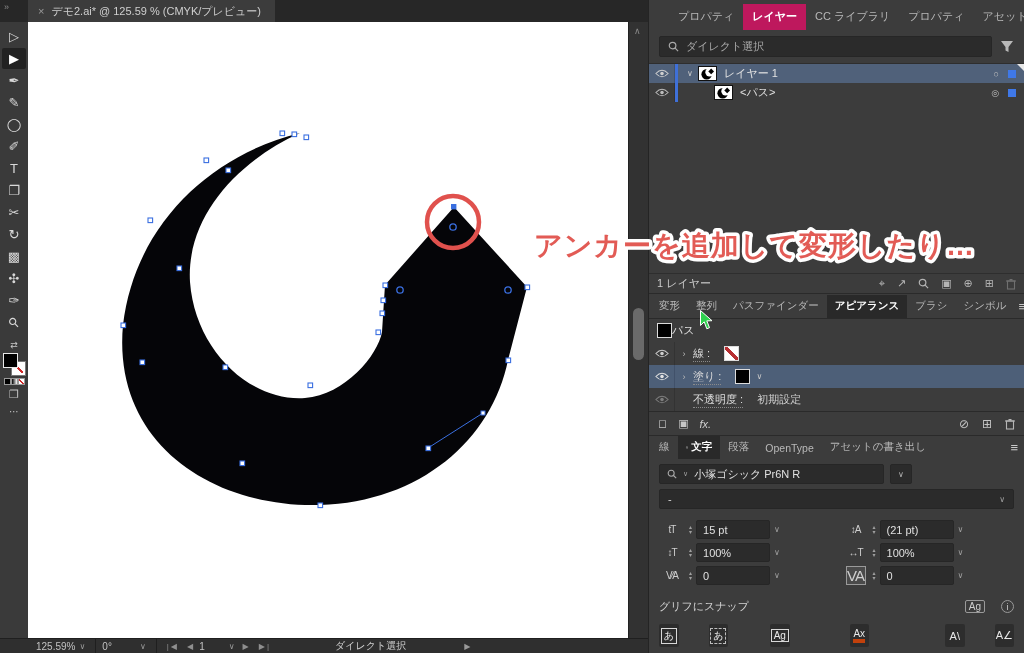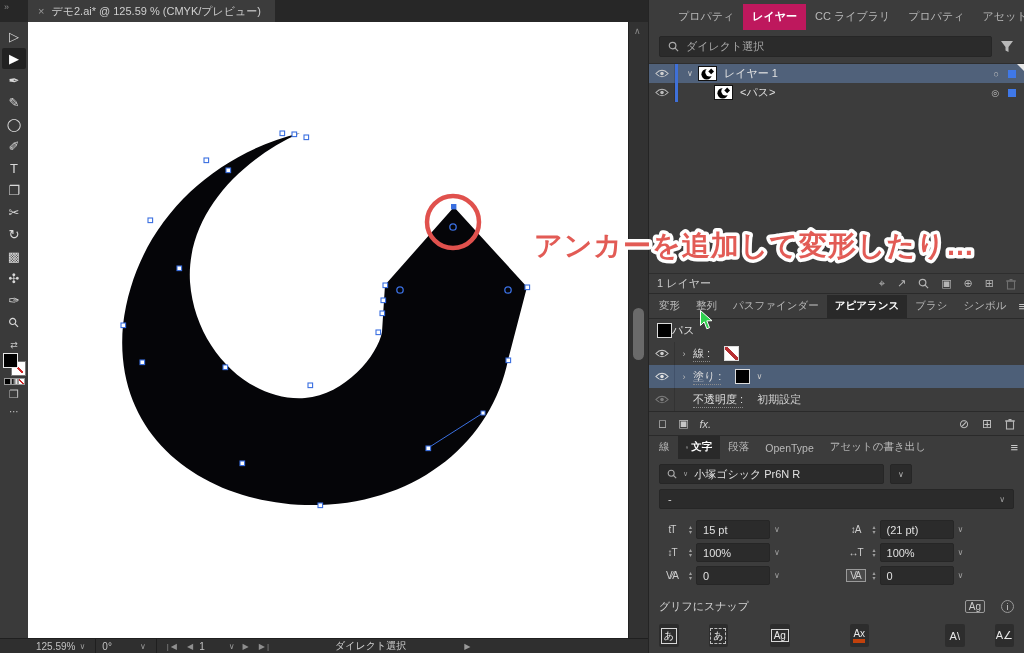--- a/index.html
+++ b/index.html
@@ -117,21 +117,21 @@
   .ddbtn { width:22px; height:20px; background:#2b2b2b; border:1px solid #262626; border-radius:2px;
            color:#b5b5b5; font-size:8px; display:flex; align-items:center; justify-content:center; }
   .stylerow { display:flex; align-items:center; padding:3px 10px 4px; }
   .stylebox { flex:1; background:#2b2b2b; border:1px solid #262626; border-radius:2px; height:20px;
               display:flex; align-items:center; padding:0 8px; color:#d8d8d8; }
   .stylebox .dd { margin-left:auto; font-size:8px; color:#a0a0a0; }
 
   .chargrid { display:grid; grid-template-columns:1fr 1fr; gap:2px 12px; padding:6px 10px 4px; }
   .stepfield { display:flex; align-items:center; height:21px; gap:4px; }
   .sticon { width:26px; color:#cfcfcf; font-size:10px; text-align:center; letter-spacing:-1px; }
-  .sticon.boxed { border:1px solid #9a9a9a; width:20px; margin:0 3px; font-size:10px; background:#4a4a4a; }
+  .sticon.boxed { border:1px solid #9a9a9a; width:20px; margin:0 3px; font-size:15px; background:#4a4a4a; }
   .stepper { display:flex; flex-direction:column; color:#9f9f9f; font-size:6px; line-height:5px; }
   .stval { width:74px; height:19px; background:#2b2b2b; border:1px solid #262626; border-radius:2px;
            display:flex; align-items:center; padding:0 6px; color:#e0e0e0; }
   .stdd { font-size:8px; color:#a0a0a0; }
 
   .snaprow { display:flex; align-items:center; padding:9px 10px 4px; color:#d5d5d5; }
   .snaprow .right { margin-left:auto; display:flex; align-items:center; gap:16px; }
   .agtoggle { border:1px solid #9a9a9a; border-radius:2px; font-size:10px; padding:0 3px; color:#cfcfcf; }
   .infoc { width:13px; height:13px; border:1px solid #9a9a9a; border-radius:50%; font-size:9px;
            display:flex; align-items:center; justify-content:center; color:#cfcfcf; }

